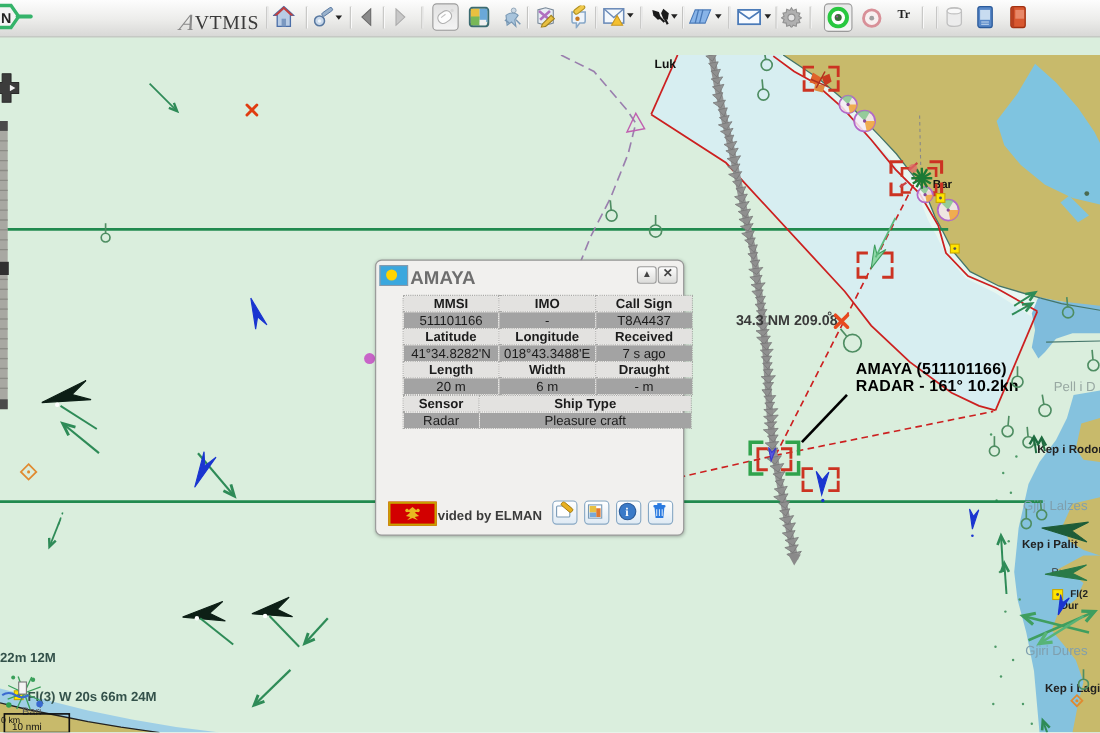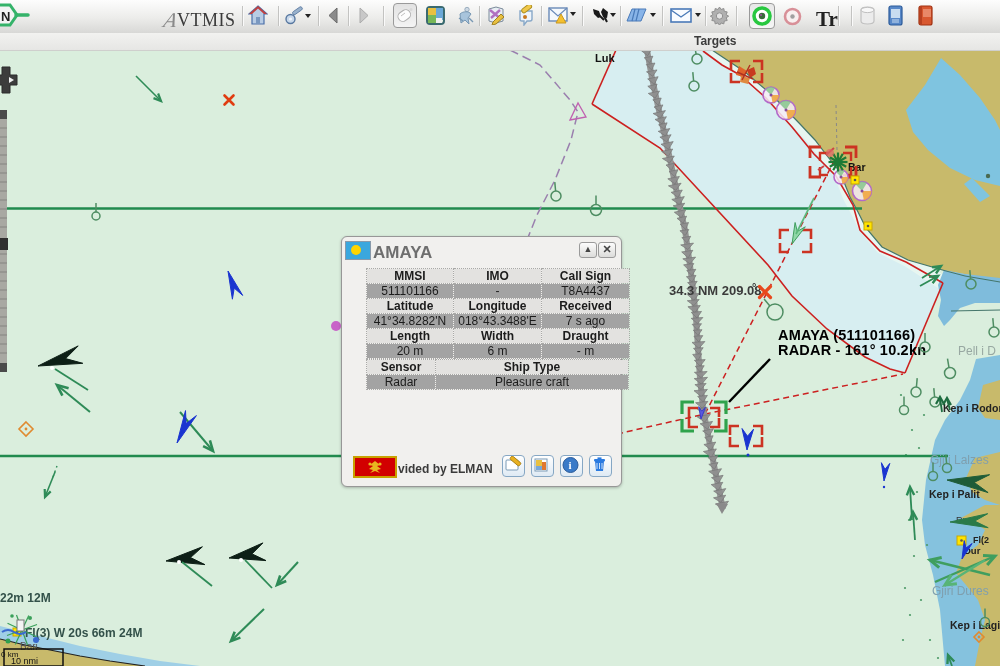--- a/index.html
+++ b/index.html
@@ -519,43 +519,40 @@
         <div style="position:absolute;left:749px;top:3px;width:26px;height:26px;border:1px solid #9a9a9a;border-radius:4px;background:linear-gradient(#e8e8e8,#f6f6f6);box-sizing:border-box"></div>
         <svg style="position:absolute;left:752px;top:6px" width="20" height="20" viewBox="0 0 20 20">
           <circle cx="10" cy="10" r="8" fill="#fff" stroke="#28c840" stroke-width="3.6"></circle>
           <circle cx="10" cy="10" r="3.2" fill="#3a6a3a"></circle>
           <circle cx="9" cy="9" r="1" fill="#a050a0"></circle>
         </svg>
         <svg style="position:absolute;left:783px;top:7px" width="19" height="19" viewBox="0 0 19 19">
           <circle cx="9.5" cy="9.5" r="7.5" fill="#f8f0f0" stroke="#d89098" stroke-width="2.6"></circle>
           <circle cx="9.5" cy="9.5" r="2.2" fill="#a0a0a0"></circle>
         </svg>
-        <div style="position:absolute;left:816px;top:7px;font-family:'Liberation Serif',serif;font-size:21px;font-weight:bold;color:#222">Tr</div>
+        <div style="position:absolute;left:816px;top:7px;font-family:'Liberation Serif',serif;font-size:11px;font-weight:bold;color:#222">Tr</div>
         <div class="sep" style="left:838px"></div>
         <div class="sep" style="left:851px"></div>
         <svg style="position:absolute;left:859px;top:6px" width="17" height="20" viewBox="0 0 17 20">
           <path d="M2,4 q0,-3 6.5,-3 q6.5,0 6.5,3 l0,11 q0,3 -6.5,3 q-6.5,0 -6.5,-3 Z" fill="#ececec" stroke="#c0c0c0" stroke-width="1.2"></path>
           <ellipse cx="8.5" cy="4" rx="6.5" ry="2.6" fill="#f8f8f8" stroke="#c0c0c0" stroke-width="1"></ellipse>
         </svg>
         <svg style="position:absolute;left:888px;top:5px" width="16" height="22" viewBox="0 0 16 22">
           <rect x="1" y="1" width="13" height="19" rx="2" fill="#5888c8" stroke="#2a5a9a" stroke-width="1.2"></rect>
           <rect x="3" y="4" width="9" height="9" fill="#c8dcf0"></rect>
           <path d="M4,15 h7 M4,17 h7" stroke="#c8dcf0" stroke-width="1"></path>
         </svg>
         <svg style="position:absolute;left:918px;top:5px" width="16" height="22" viewBox="0 0 16 22">
           <rect x="1" y="1" width="13" height="19" rx="2" fill="#d85830" stroke="#a03010" stroke-width="1.2"></rect>
           <path d="M3,1 v19" stroke="#b84020" stroke-width="2"></path>
           <rect x="5" y="4" width="8" height="8" fill="#e88868"></rect>
         </svg>
       </div>
   </div>
 
-  <div id="targetsbar">
-      <span>Targets</span>
-    </div>
 
   <div id="dlg">
     <div id="dlg-flag">
         <i></i>
       </div>
     <span id="dlg-title">AMAYA</span>
     <div class="dlg-btn" id="dlg-min">▲</div>
     <div class="dlg-btn" id="dlg-close">✕</div>
     <div id="tblwrap">
       <table width="260">

